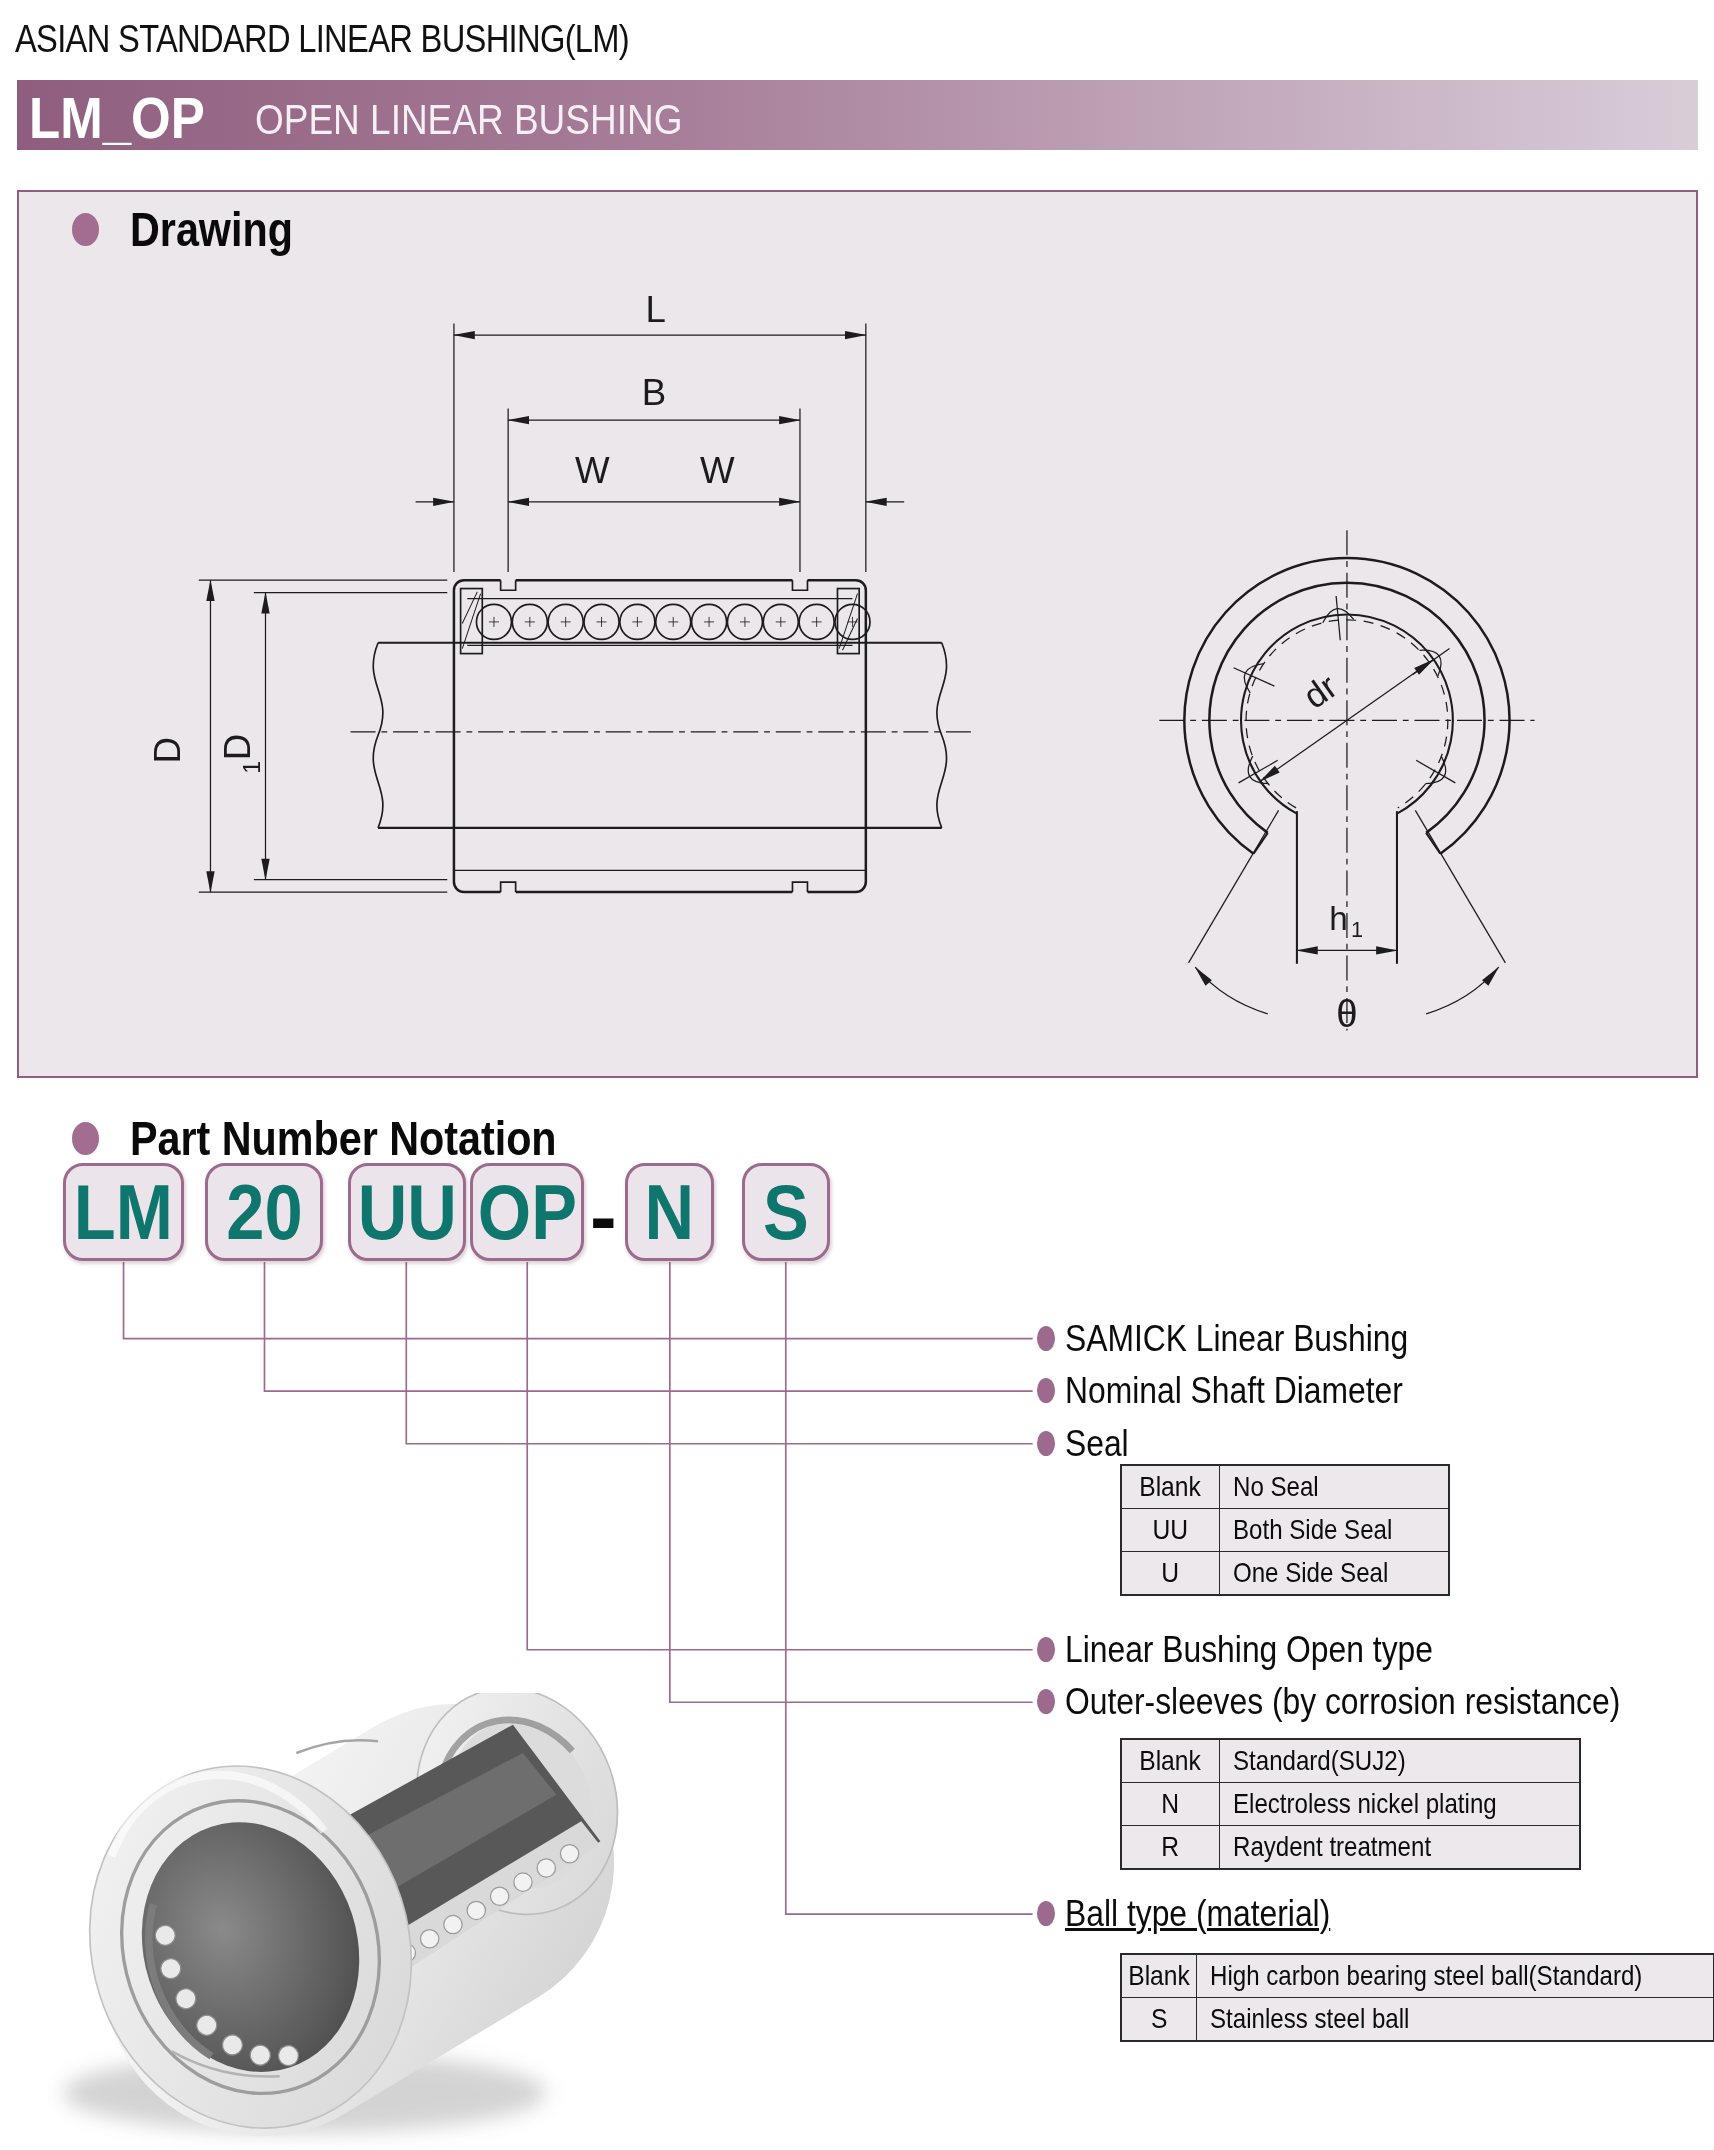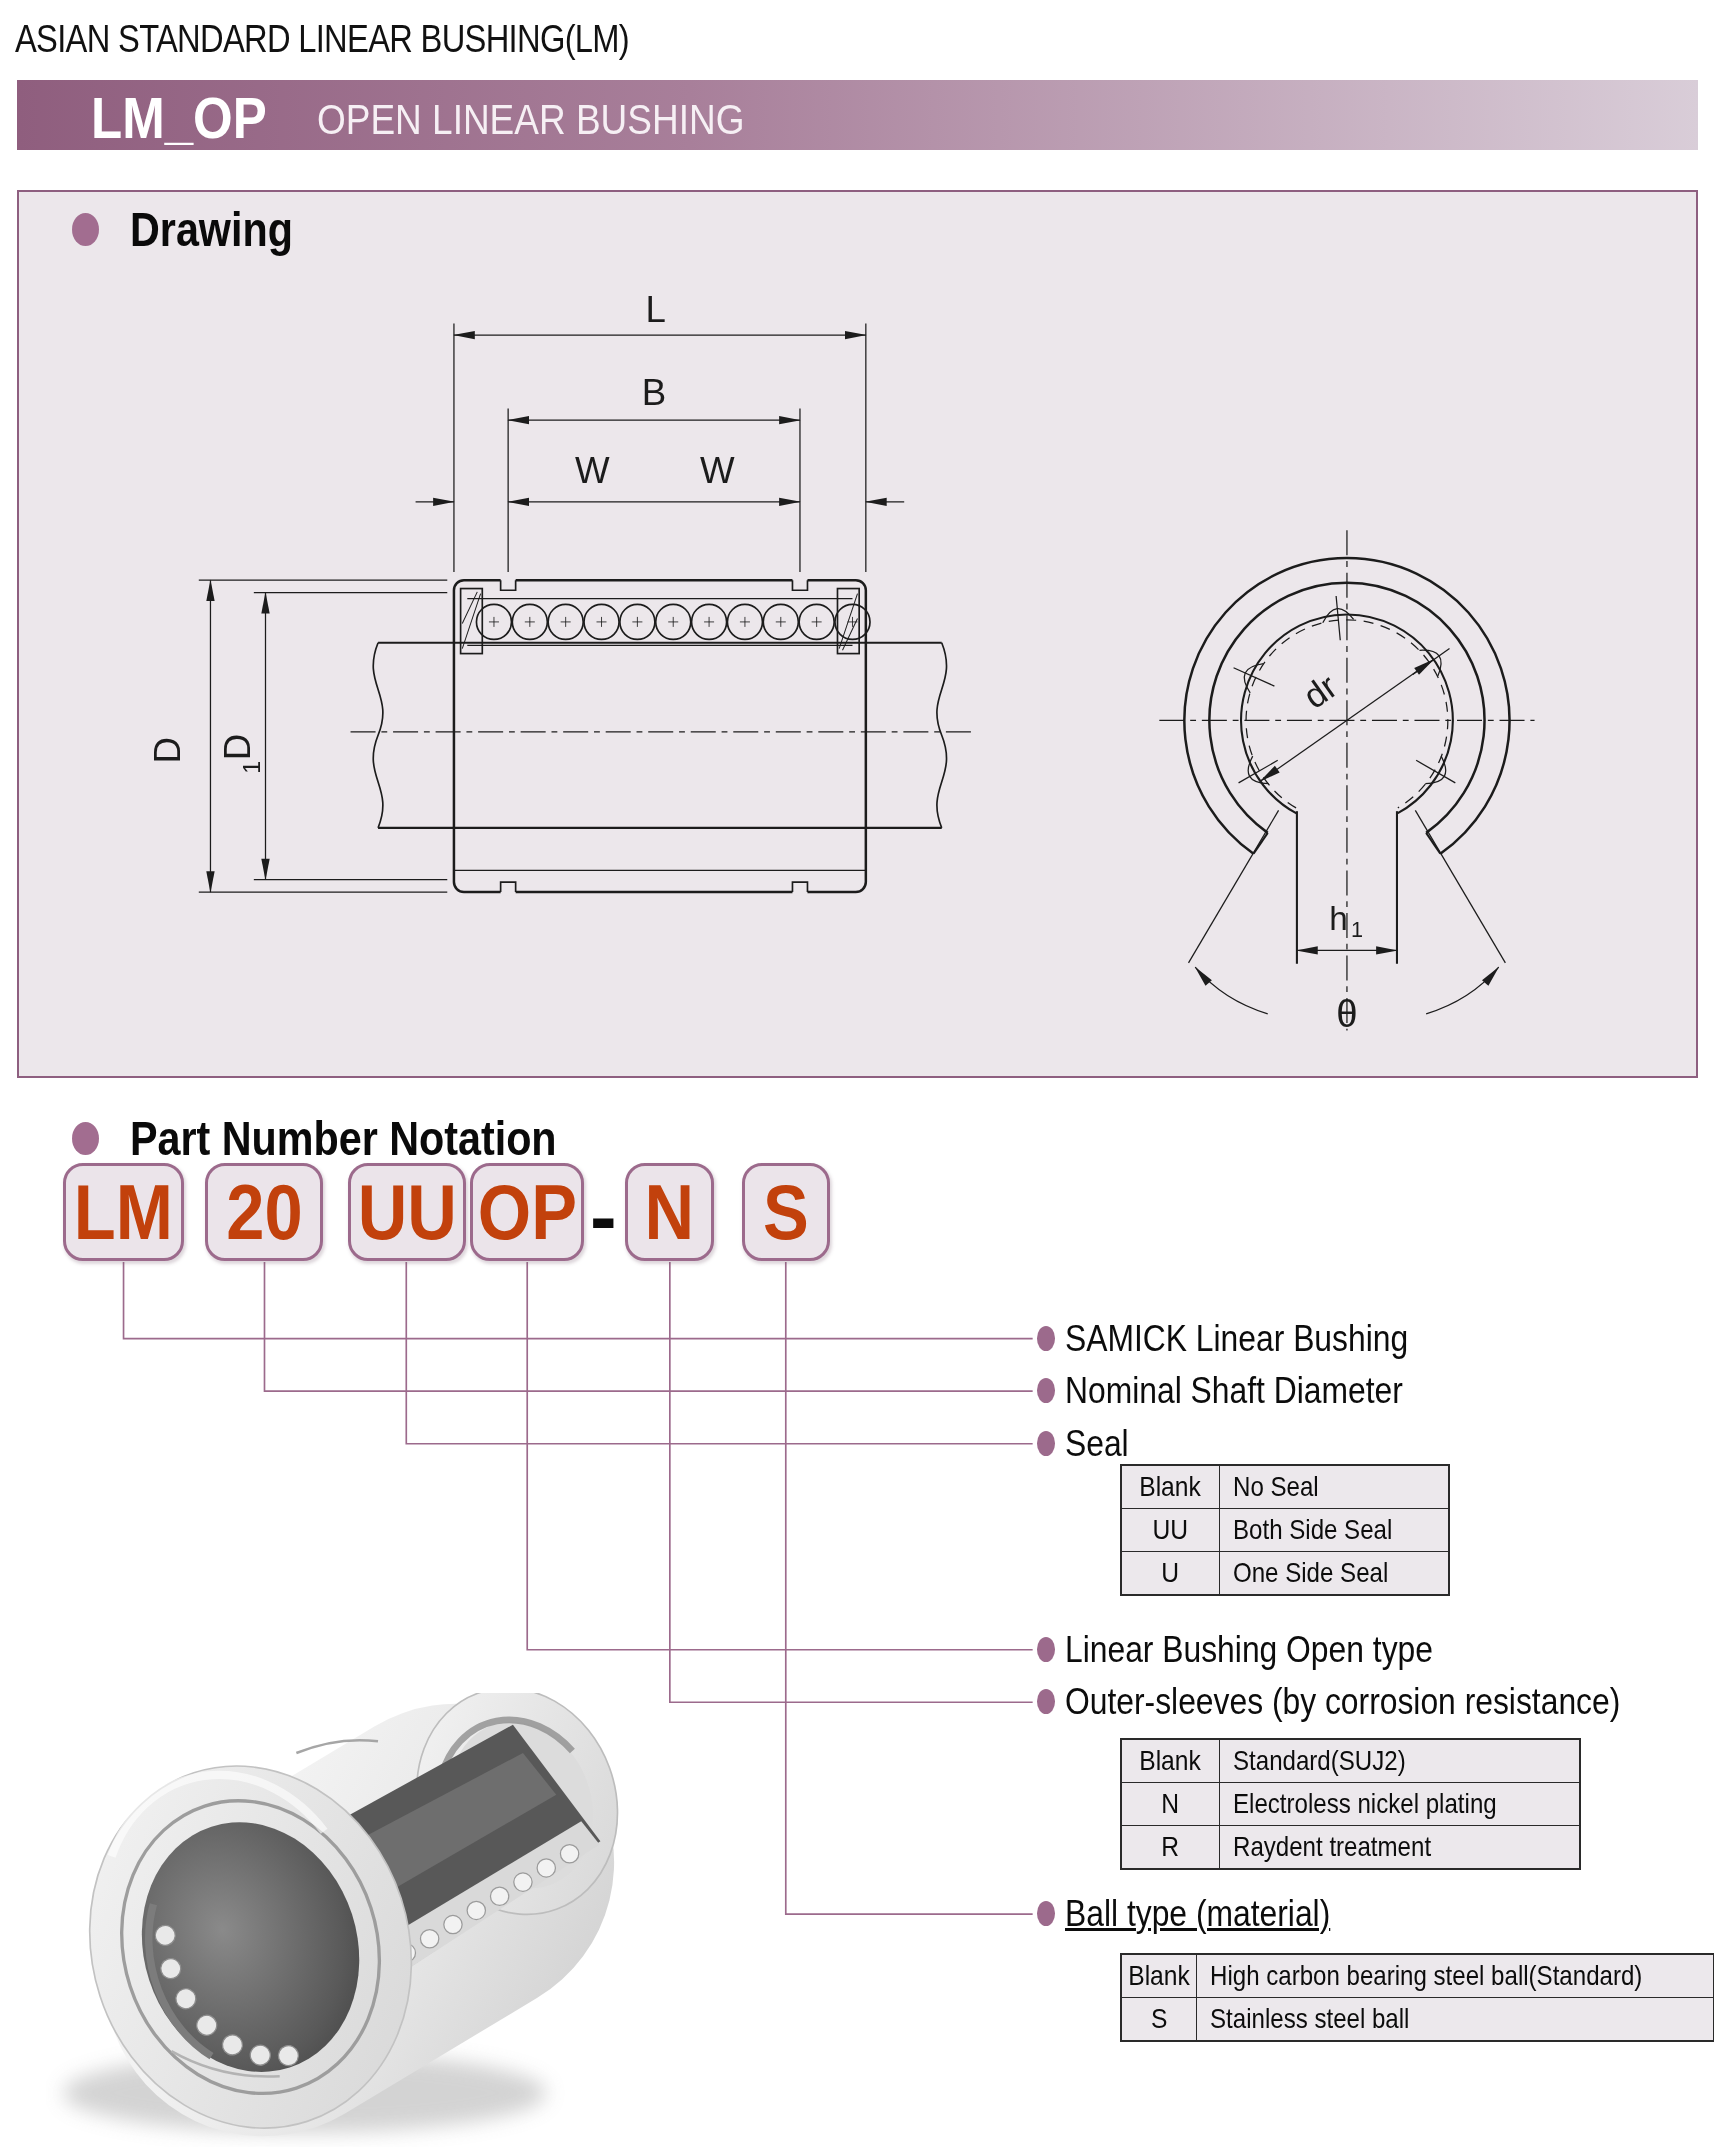--- a/index.html
+++ b/index.html
@@ -6,33 +6,33 @@
   body{width:1715px;height:2151px;position:relative;overflow:hidden;
        font-family:"Liberation Sans",sans-serif;color:#111;}
   .abs{position:absolute;}
   .cx{display:inline-block;transform:scaleX(.86);transform-origin:0 50%;white-space:nowrap;}
   .cxc{display:inline-block;transform:scaleX(.88);transform-origin:50% 50%;white-space:nowrap;}
 
   .page-title{left:15px;top:18.3px;font-size:38px;font-weight:500;letter-spacing:-0.8px;}
 
   .bar{left:16.7px;top:80px;width:1681px;height:70px;
        background:linear-gradient(90deg,#8f5e7e 0%,#a87f9a 40%,#d9cdd8 100%);
-       display:flex;align-items:baseline;padding-left:62px;box-sizing:border-box;}
+       display:flex;align-items:baseline;box-sizing:border-box;}
   .bar-model{font-size:58px;font-weight:bold;color:#fff;letter-spacing:0px;align-self:center;margin-top:5px;}
   .bar-sub{font-size:43px;color:#f6eff4;margin-left:38px;align-self:center;margin-top:8.3px;}
 
   .panel{left:16.7px;top:190px;width:1681px;height:888px;background:#ece7eb;
          border:2.5px solid #8e5f80;box-sizing:border-box;}
 
   .sec{display:flex;align-items:center;gap:31px;font-size:48px;font-weight:bold;color:#0a0a0a;}
   .sbullet{width:27px;height:33px;border-radius:50%;background:#a26d90;flex:0 0 auto;}
 
   .pnbox{position:absolute;height:98px;border:3.3px solid #9c6a8c;border-radius:20px;
          background:#ebe4ea;display:flex;align-items:center;justify-content:center;
-         font-weight:bold;font-size:78px;color:#c2410c;box-sizing:border-box;
+         font-weight:bold;font-size:78px;color:#0f766e;box-sizing:border-box;
          box-shadow:1.7px 2.5px 3.3px rgba(120,90,110,.25);}
   .pnsep{position:absolute;font-size:80px;font-weight:bold;color:#0c0c0c;}
 
   .callout{position:absolute;left:1037px;height:43px;display:flex;align-items:center;
            gap:10px;font-size:37px;color:#0c0c0c;}
   .cbullet{width:18.3px;height:25px;border-radius:50%;background:#9c6a8c;flex:0 0 auto;}
 
   table.opt{position:absolute;border-collapse:collapse;background:#ece8ec;
             font-size:28px;color:#0c0c0c;table-layout:fixed;}
   table.opt{border:2.5px solid #2a2a2a;}

